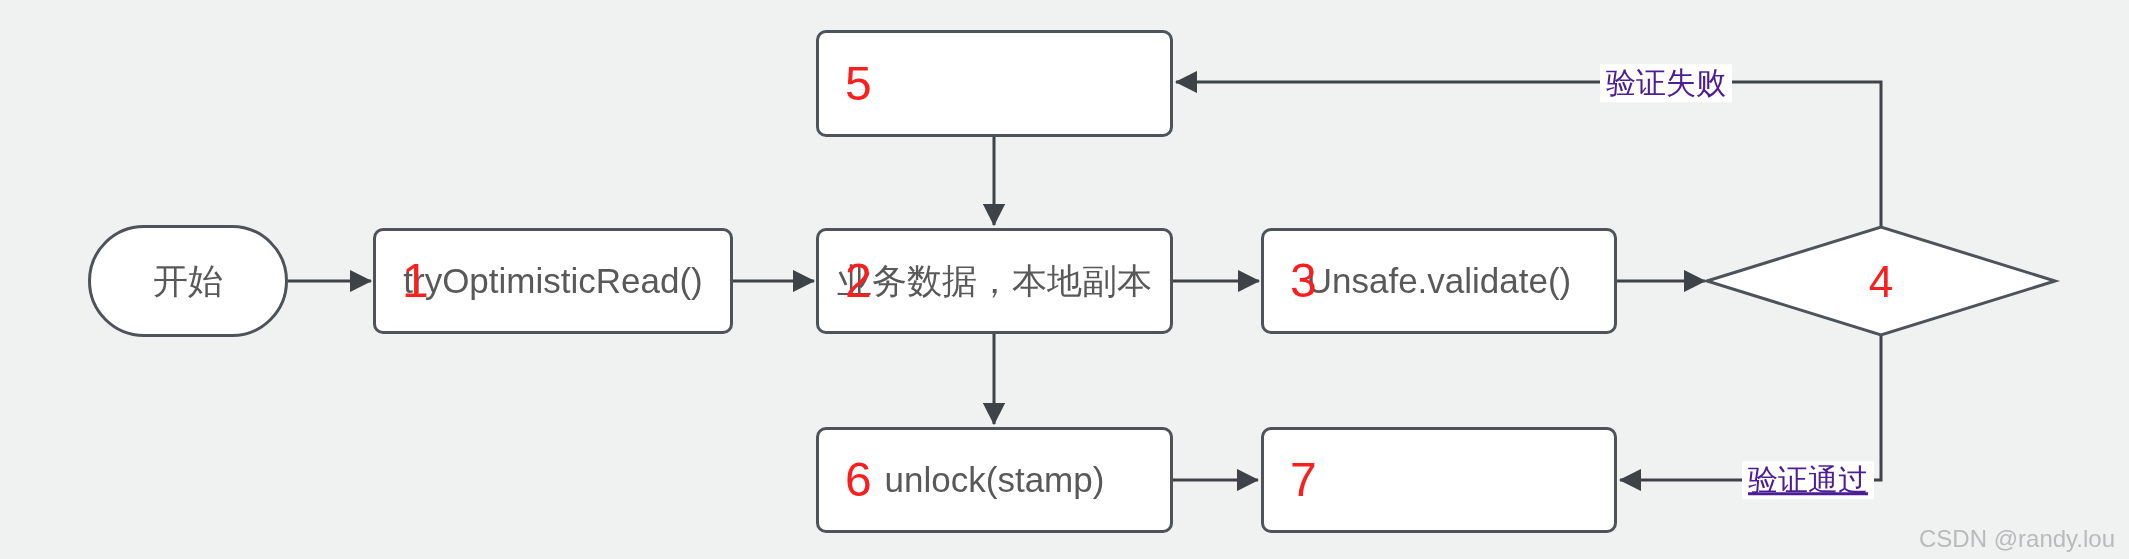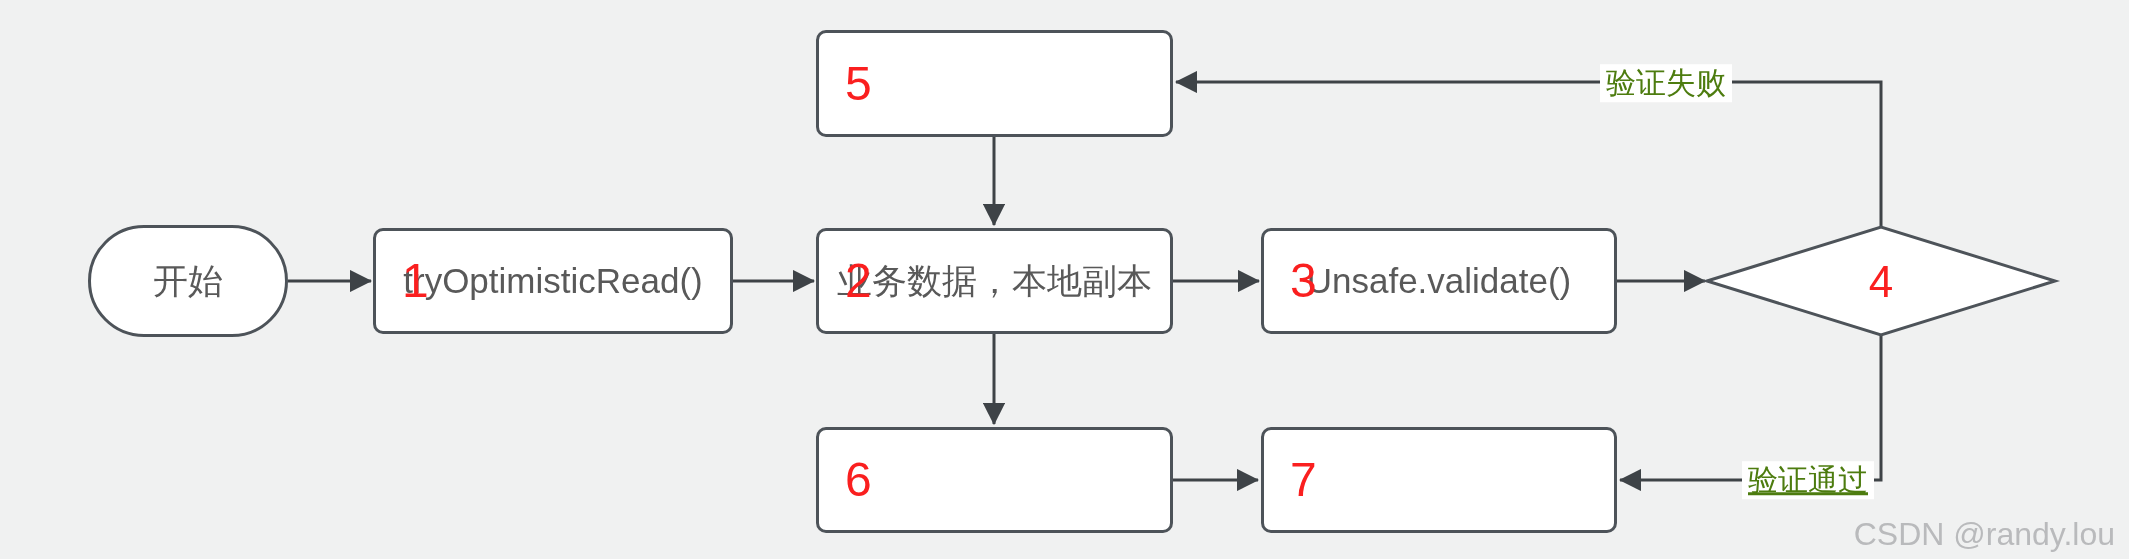--- a/index.html
+++ b/index.html
@@ -69,33 +69,33 @@
     transform: none;
     color: #fa1f1f;
     font-size: 44px;
     line-height: 0.95;
     margin-bottom: -2px;
   }
   .edge-label {
     position: absolute;
     transform: translate(-50%, -50%);
     background: #ffffff;
-    color: #4d7c0f;
+    color: #4c1d95;
     font-size: 30px;
     line-height: 1.25;
     padding: 0 6px;
     white-space: nowrap;
     z-index: 2;
   }
   .watermark {
     position: absolute;
     right: 14px;
     bottom: 6px;
     color: #b9babc;
-    font-size: 32px;
+    font-size: 24px;
     z-index: 2;
     margin-top: 33px;
   }
 </style>
 </head>
 <body>
 
 <div class="canvas">
 
   <svg class="wires" width="2129" height="559" viewBox="0 0 2129 559">
@@ -148,20 +148,21 @@
     <span class="num">3</span>
     <span>Unsafe.validate()</span>
   </div>
 
   <div class="diamond-overlay">
     <span class="num">4</span>
   </div>
 
   <div class="node" style="left:816px; top:427px; width:357px; height:106px;">
     <span class="num">6</span>
+    <span>unlock(stamp)</span>
   </div>
 
   <div class="node" style="left:1261px; top:427px; width:356px; height:106px;">
     <span class="num">7</span>
   </div>
 
   <div class="edge-label" style="left:1666px; top:83px;">验证失败</div>
   <div class="edge-label" style="left:1808px; top:480px;text-decoration:underline;">验证通过</div>
 
   <div class="watermark">CSDN @randy.lou</div>

